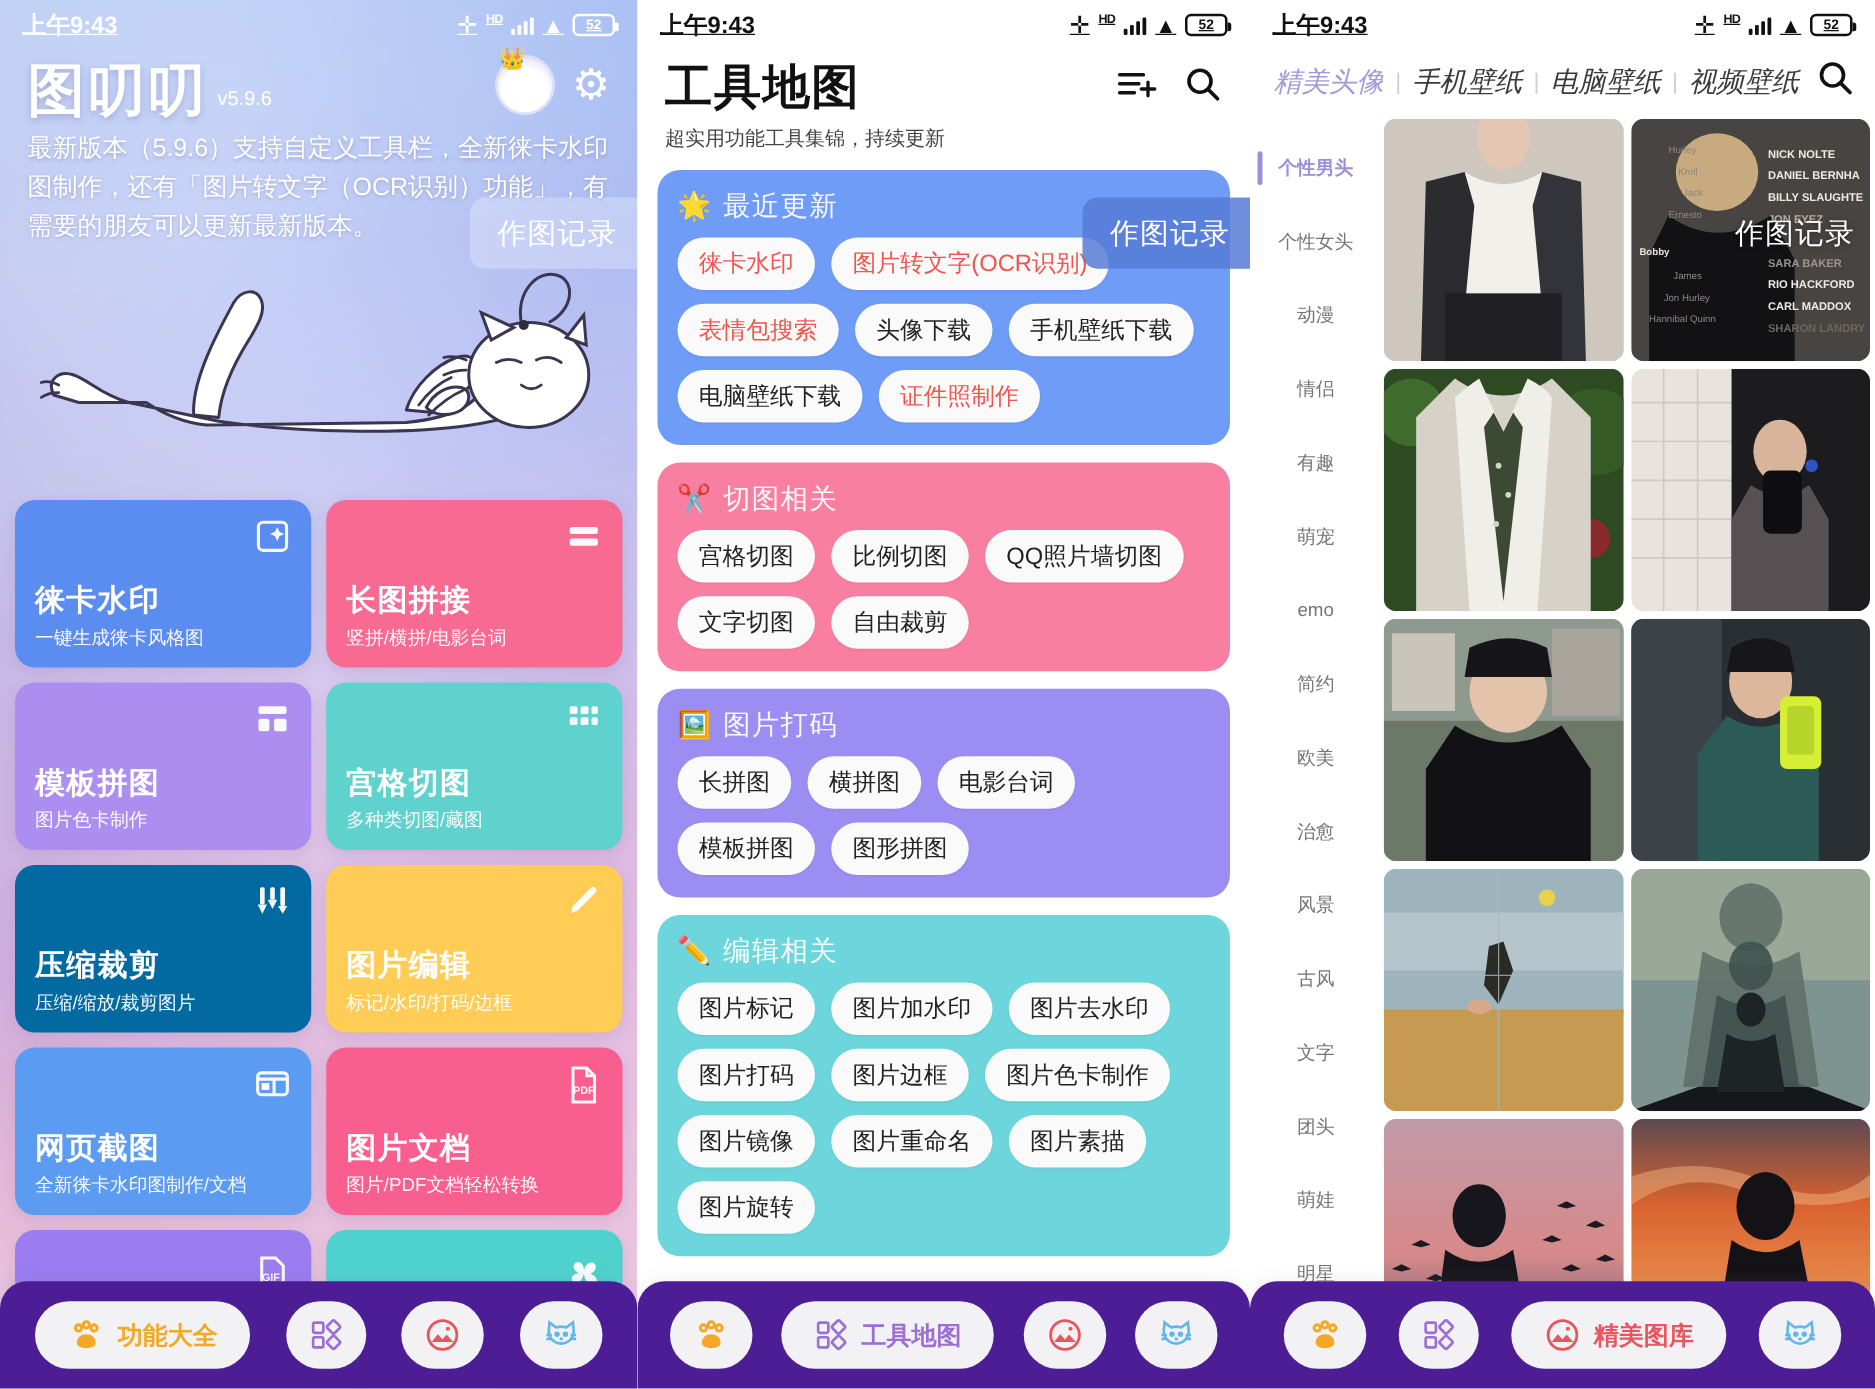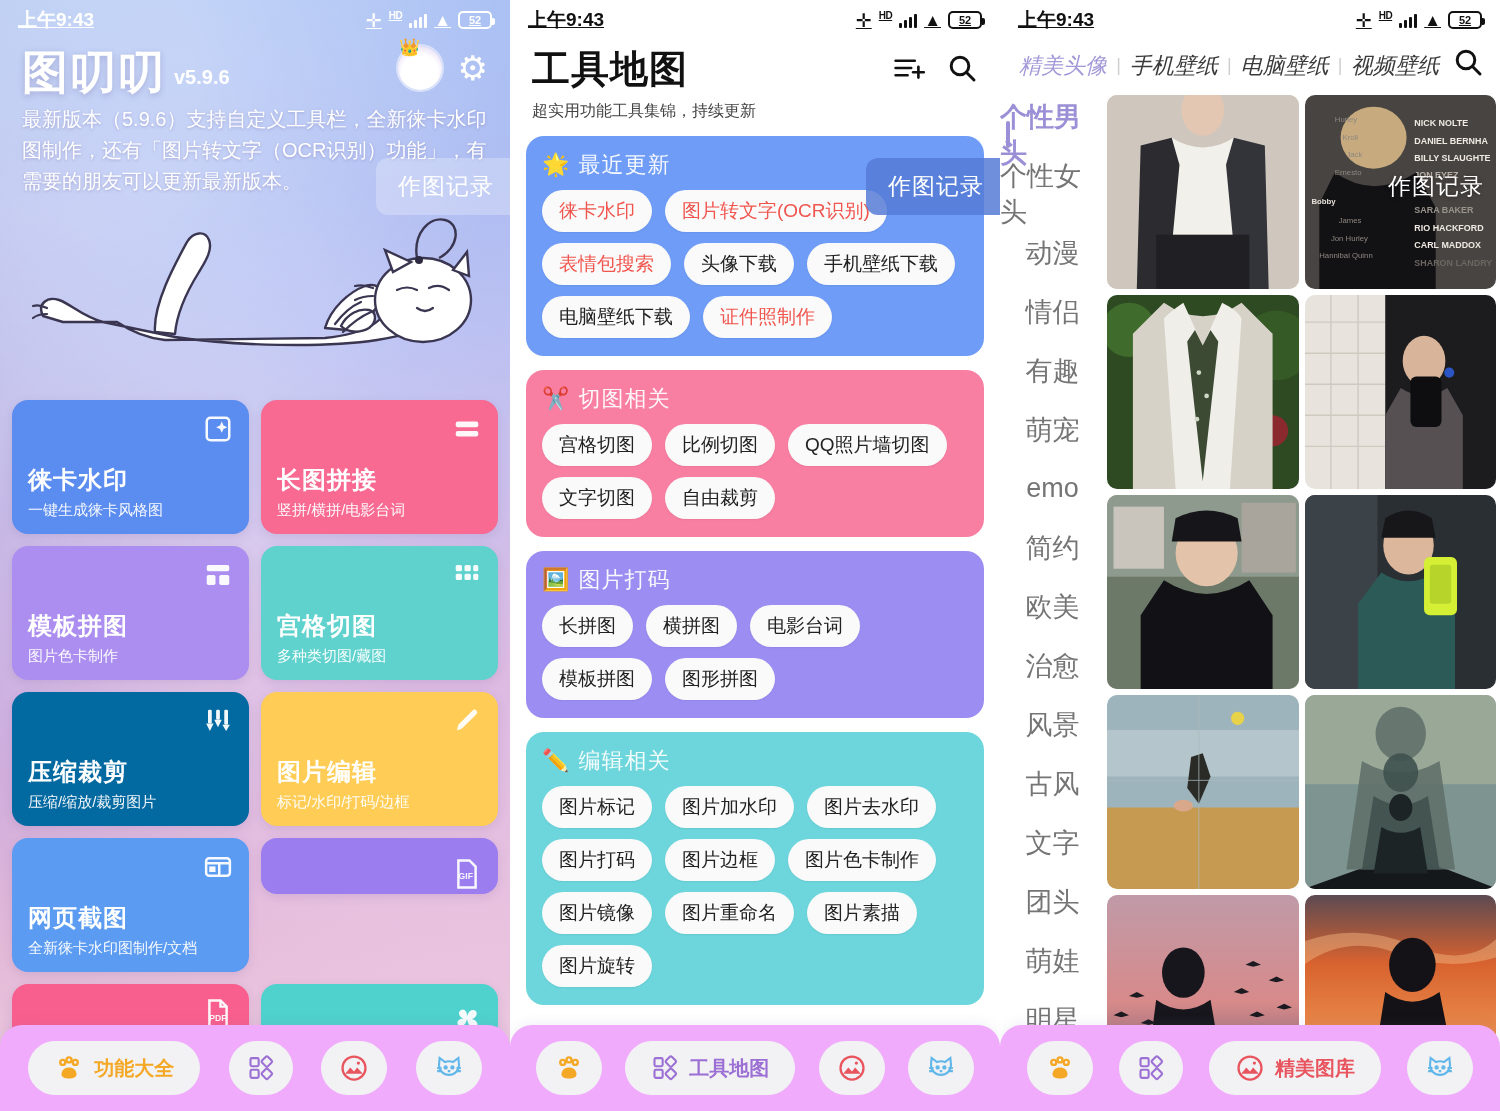--- a/index.html
+++ b/index.html
@@ -37,21 +37,21 @@
       radial-gradient(circle at 80% 5%, rgba(180,205,255,.55) 0 25%, transparent 55%),
       radial-gradient(circle at 30% 42%, rgba(255,255,255,.22) 0 18%, transparent 48%),
       radial-gradient(circle at 90% 60%, rgba(236,200,230,.55) 0 30%, transparent 60%),
       linear-gradient(175deg,#9fb6e8 0%,#a9a8e2 22%,#b7a6e0 44%,#cbaadd 64%,#e3b9d8 82%,#f0cfdf 100%);
   }
   .p1inner{ position:relative; z-index:5; }
   .p1head{ padding:6px 22px 0; color:#fff; }
   .titleline{ display:flex; align-items:flex-end; justify-content:space-between; }
   .apptitle{ font-size:46px; font-weight:700; letter-spacing:2px; line-height:1.05;
     text-shadow:0 2px 6px rgba(80,60,130,.25); }
-  .ver{ font-size:20px; font-weight:700; margin-left:8px; position:relative; top:-4px; }
+  .ver{ font-size:16px; font-weight:400; margin-left:8px; position:relative; top:-4px; }
   .headicons{ display:flex; align-items:center; gap:16px; padding-bottom:6px;}
   .avatar{ width:44px;height:44px;border-radius:50%;
     background:radial-gradient(circle at 50% 60%,#fff 52%,#d9c7ef 100%);
     position:relative; display:flex;align-items:center;justify-content:center;
     box-shadow:0 0 0 2px rgba(255,255,255,.5);}
   .crown{position:absolute;top:-9px;left:2px;font-size:17px;}
   .catface{font-size:21px;line-height:1;}
   .gear{ font-size:34px; color:#fff; line-height:1; }
   .desc{ font-size:20px; line-height:1.55; margin-top:8px; color:#fff;
     text-shadow:0 1px 3px rgba(90,70,140,.3); }
@@ -62,21 +62,21 @@
   .grid{ display:grid; grid-template-columns:1fr 1fr; gap:12px; padding:0 12px; margin-top:6px;}
   .card{ border-radius:16px; padding:14px 16px 14px; height:134px; position:relative;
     color:#fff; display:flex; flex-direction:column; justify-content:flex-end;
     box-shadow:0 3px 10px rgba(120,100,160,.18); }
   .card .cicon{ position:absolute; top:14px; right:16px; opacity:.95; }
   .card .ct{ font-size:24px; font-weight:700; letter-spacing:1px; }
   .card .cs{ font-size:15px; margin-top:5px; opacity:.95; }
   .card.clip{ height:56px; }
 
   
-  .bnav{ position:absolute; left:0; right:0; bottom:0; height:86px; background:#f0abfc;
+  .bnav{ position:absolute; left:0; right:0; bottom:0; height:86px; background:#4c1d95;
     border-radius:22px 22px 0 0; display:flex; align-items:center; justify-content:space-around;
     padding:0 14px; z-index:40; box-shadow:0 -2px 12px rgba(120,100,160,.10);}
   .nbtn{ height:54px; border-radius:27px; background:#f2f2f4; display:flex; align-items:center;
     justify-content:center; gap:10px; padding:0 18px; min-width:62px; }
   .nbtn.pill{ padding:0 26px; }
   .nbtn .nlabel{ font-size:20px; font-weight:700; }
   .nico{ font-size:26px; line-height:1; display:flex; align-items:center;}
 
   
   .rec{ position:absolute; top:158px; right:0; z-index:35; font-size:23px;
@@ -99,21 +99,21 @@
   .chips{ display:flex; flex-wrap:wrap; gap:11px 13px; }
   .chip{ background:#fafafa; border-radius:22px; padding:8px 17px; font-size:19px;
     color:#222; white-space:nowrap; box-shadow:0 1px 2px rgba(0,0,0,.06);}
   .chip.hot{ color:#f0554e; }
 
   
   .p3body{ display:flex; height:985px; }
   .p3side{ width:105px; flex:0 0 105px; padding-top:10px; display:flex; flex-direction:column;
     align-items:center; gap:0; }
   .sitem{ height:59px; width:100%; display:flex; align-items:center; justify-content:center;
-    font-size:27px; color:#757575; position:relative; }
+    font-size:15px; color:#757575; position:relative; }
   .sitem.active{ color:#9b8fd6; font-weight:700; }
   .sitem.active:before{ content:""; position:absolute; left:6px; top:16px; width:4px; height:27px;
     background:#9b8fd6; border-radius:2px;}
   .p3tabs{ display:flex; align-items:center; gap:0; padding:6px 14px 10px 10px;font-style:italic; }
   .ptab{ font-size:22px; color:#3a3a3a; padding:0 9px; white-space:nowrap;}
   .ptab.active{ color:#a398d8; }
   .tsep{ color:#cfcfcf; font-size:18px; }
   .p3search{ font-size:28px; margin-left:4px; }
   .p3grid{ flex:1; display:grid; grid-template-columns:1fr 1fr; gap:6px; padding:0 4px 0 2px;
     align-content:start; }
@@ -269,38 +269,38 @@
           <span class="cicon">
             <svg width="30" height="30" viewBox="0 0 24 24" fill="none" stroke="#fff" stroke-width="2">
                 <rect x="2.5" y="5" width="19" height="14" rx="2.4"></rect>
                 <path d="M2.5 9h19M13 9v10"></path>
                 <rect x="5" y="11.5" width="5" height="4.5" fill="#fff" stroke="none"></rect>
               </svg>
           </span>
           <div class="ct">网页截图</div>
           <div class="cs">全新徕卡水印图制作/文档</div>
         </div>
-        <div class="card clip" style="background: rgb(155, 125, 240);">
-          <span class="cicon" style="top:20px">
-            <svg width="30" height="32" viewBox="0 0 24 26" fill="none" stroke="#fff" stroke-width="2">
-                <path d="M5 2h9l5 5v17H5z"></path>
-                <text x="11" y="17" font-size="7" font-weight="700" fill="#fff" stroke="none" text-anchor="middle" font-family="Liberation Sans">GIF</text>
-              </svg>
-          </span>
-        </div>
         <div class="card" style="background: rgb(249, 95, 142);">
           <span class="cicon">
             <svg width="30" height="32" viewBox="0 0 24 26" fill="none" stroke="#fff" stroke-width="2">
                 <path d="M5 2h9l5 5v17H5z"></path>
                 <path d="M14 2v5h5"></path>
                 <text x="12" y="19" font-size="7" font-weight="700" fill="#fff" stroke="none" text-anchor="middle" font-family="Liberation Sans">PDF</text>
               </svg>
           </span>
           <div class="ct">图片文档</div>
           <div class="cs">图片/PDF文档轻松转换</div>
+        </div>
+        <div class="card clip" style="background: rgb(155, 125, 240);">
+          <span class="cicon" style="top:20px">
+            <svg width="30" height="32" viewBox="0 0 24 26" fill="none" stroke="#fff" stroke-width="2">
+                <path d="M5 2h9l5 5v17H5z"></path>
+                <text x="11" y="17" font-size="7" font-weight="700" fill="#fff" stroke="none" text-anchor="middle" font-family="Liberation Sans">GIF</text>
+              </svg>
+          </span>
         </div>
         <div class="card clip" style="background: rgb(79, 210, 206);">
           <span class="cicon" style="top:20px">
             <svg width="30" height="30" viewBox="0 0 24 24" fill="#fff">
                 <path d="M12 12c0-5 3-8 6-7s2 6-2 7c4 1 6 5 3 7s-6-2-7-7c-1 5-5 8-7 5s1-6 5-5c-4-1-6-5-3-7s6 2 5 7z"></path>
               </svg>
           </span>
         </div>
       </div>
     </div>

